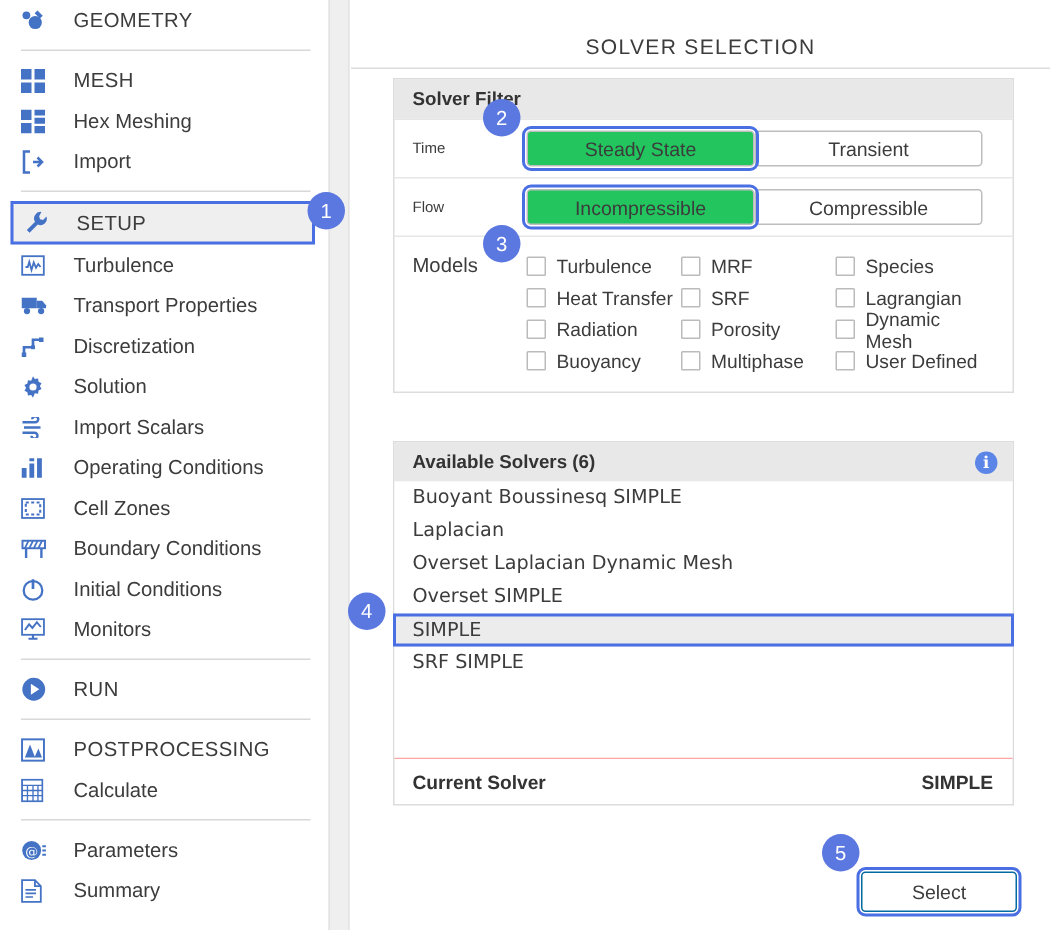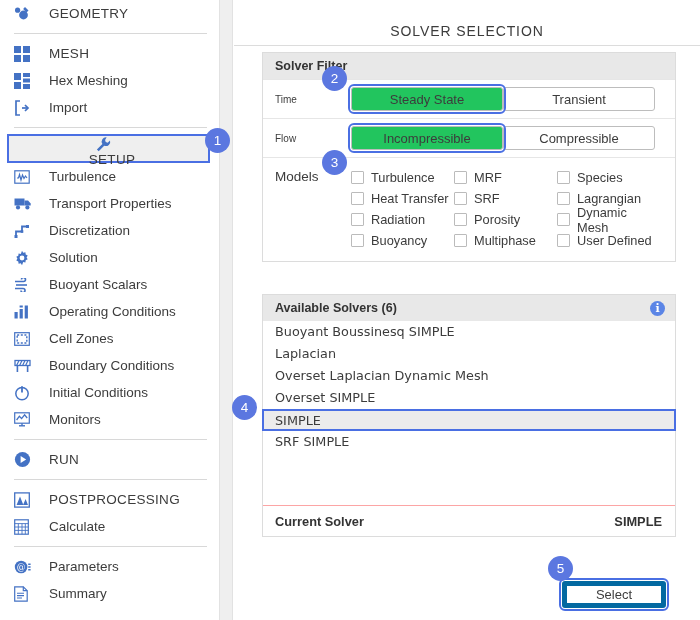--- a/index.html
+++ b/index.html
@@ -33,21 +33,20 @@
     height: 1px; background: #d8d8d8;
     margin: 6px 12px 6px 14px;
   }
   .nav-item.selected {
     position: relative;
     background: #efefef;
     border: 2px solid #4a6fe3;
     margin: 0 9px 0 7px;
     padding-left: 7px;
     height: 29px;
-    flex-direction: column;
   }
 
   
   #gutter {
     position: absolute; left: 219px; top: 0; width: 14px; height: 620px;
     background: #efefef;
     border-left: 1px solid #e2e2e2;
     border-right: 1px solid #e2e2e2;
   }
 
@@ -151,25 +150,25 @@
   .info-icon {
     width: 15px; height: 15px; border-radius: 50%;
     background: #5b85e6;
     display: flex; align-items: center; justify-content: center;
     color: #fff; font-size: 11px; font-weight: bold;
     font-family: "DejaVu Serif", serif;
   }
 
   
   #select-btn {
-    position: absolute; left: 328px; top: 581px;
+    position: absolute; left: 340px; top: 581px;
     width: 104px; height: 27px;
     display: flex; align-items: center; justify-content: center;
     font-size: 13px; color: #3c3c3c;
-    background: #fff; border: 5px solid #0369a1; border-radius: 3px;
+    background: #fff; border: 1px solid #0369a1; border-radius: 3px;
     outline: 2px solid #4a6fe3; outline-offset: 1px;
   }
 
   
   .badge {
     position: absolute; width: 25px; height: 25px; border-radius: 50%;
     background: #5b77e0; color: #ffffff;
     display: flex; align-items: center; justify-content: center;
     font-size: 13.5px; z-index: 50;
     font-family: "Liberation Sans", sans-serif;
@@ -278,21 +277,21 @@
         <span class="lbl">Solution</span>
       </div>
       <div class="nav-item">
         <span class="ico">
           <svg width="17" height="14" viewBox="0 0 17 14">
             <path d="M1 3.5h8.5a2 2 0 1 0-2-2" stroke="#4472c4" stroke-width="1.6" fill="none"></path>
             <path d="M2 7h11" stroke="#4472c4" stroke-width="1.6" fill="none"></path>
             <path d="M1 10.5h8a2 2 0 1 1-2 2" stroke="#4472c4" stroke-width="1.6" fill="none"></path>
           </svg>
         </span>
-        <span class="lbl">Buoyant Scalars</span>
+        <span class="lbl">Import Scalars</span>
       </div>
       <div class="nav-item">
         <span class="ico">
           <svg width="16" height="16" viewBox="0 0 16 16">
             <rect x="0.5" y="8" width="3.2" height="6.5" fill="#4472c4"></rect>
             <rect x="5.6" y="5" width="3.2" height="9.5" fill="#4472c4"></rect>
             <rect x="10.7" y="1.5" width="3.2" height="13" fill="#4472c4"></rect>
             <rect x="5.6" y="1.5" width="3.2" height="2" fill="#4472c4"></rect>
           </svg>
         </span>

